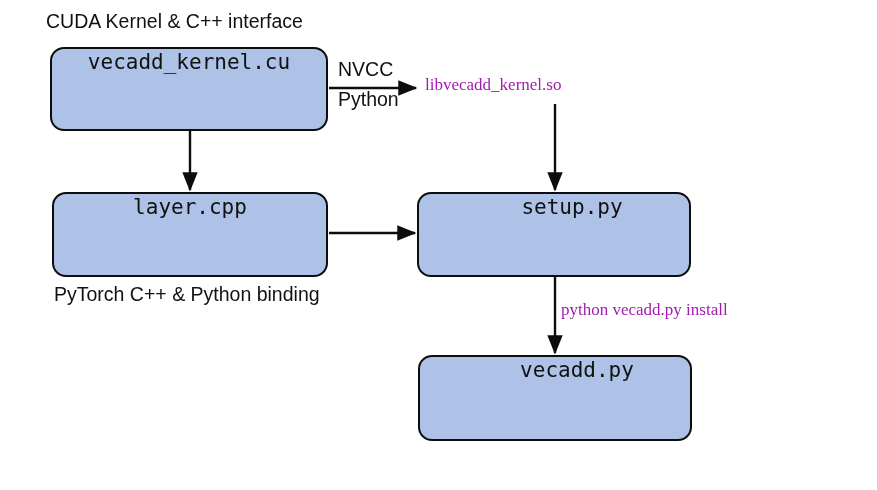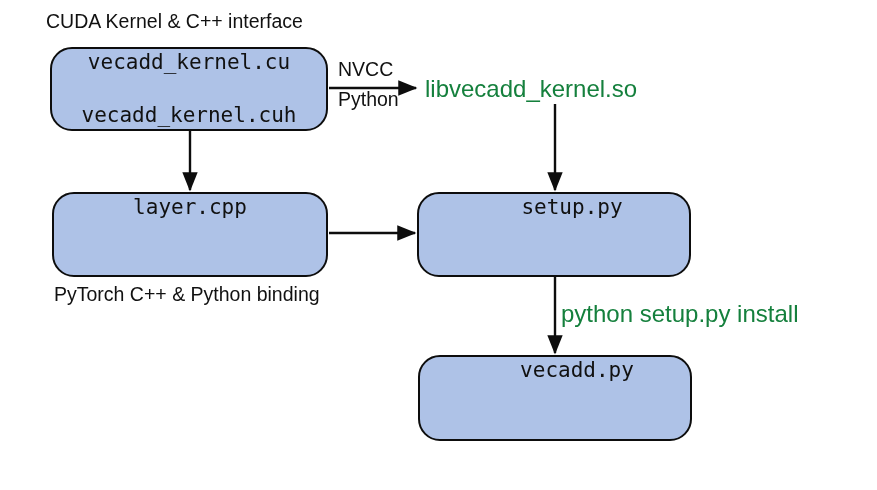--- a/index.html
+++ b/index.html
@@ -17,25 +17,25 @@
     height: 490px;
     background: #ffffff;
     overflow: hidden;
   }
   
   .node {
     position: absolute;
     box-sizing: border-box;
     background: #aec2e7;
     border: 2.2px solid #0d0d0d;
-    border-radius: 22px;
+    border-radius: 14px;
     display: flex;
     flex-direction: column;
     align-items: center;
-    justify-content: space-between;
+    justify-content: flex-start;
     font-family: "DejaVu Sans Mono", monospace;
     font-size: 21px;
     line-height: 1.28;
     color: #111111;
     letter-spacing: 0px;
   }
   .node .line { white-space: pre; }
 
   #node-kernel { left: 50px;  top: 47px;  width: 278px; height: 84px; }
   #node-cpp    { left: 52px;  top: 192px; width: 276px; height: 85px; }
@@ -49,23 +49,23 @@
     font-size: 19.5px;
     color: #111111;
     white-space: nowrap;
   }
   #cap-cuda   { left: 46px;  top: 10px;  }
   #cap-binding{ left: 54px;  top: 283px; }
   #cap-wrapper{ left: 389px; top: 446px; }
 
   .mono-label {
     position: absolute;
-    font-family: Liberation Sans, sans-serif;
-    font-size: 24px;
-    color: #15803d;
+    font-family: Liberation Serif, serif;
+    font-size: 17px;
+    color: #a21caf;
     white-space: nowrap;
   }
   #lbl-so      { left: 425px; top: 75px; }
   #lbl-install { left: 561px; top: 300px; }
 
   .edge-label {
     position: absolute;
     font-family: "Liberation Sans", sans-serif;
     font-size: 19.5px;
     color: #111111;
@@ -106,36 +106,35 @@
     <line x1="555" y1="277" x2="555" y2="353" stroke="#0d0d0d" stroke-width="2.4" marker-end="url(#ah)"></line>
   </svg>
 
   <div class="caption" id="cap-cuda">CUDA Kernel &amp; C++ interface</div>
 
   <div class="caption" id="cap-binding">PyTorch C++ &amp; Python binding</div>
 
 
   <div class="node" id="node-kernel">
     <span class="line">vecadd_kernel.cu</span>
-    <span class="line">vecadd_kernel.cuh</span>
   </div>
 
   <div class="node" id="node-cpp">
     <span class="line">layer.cpp</span>
   </div>
 
   <div class="node" id="node-setup">
     <span class="line">setup.py</span>
   </div>
 
   <div class="node" id="node-vecadd">
     <span class="line">vecadd.py</span>
   </div>
 
   <div class="mono-label" id="lbl-so">libvecadd_kernel.so</div>
 
   <div class="edge-label" id="lbl-nvcc">NVCC</div>
 
   <div class="edge-label" id="lbl-build">Python</div>
 
-  <div class="mono-label" id="lbl-install">python setup.py install</div>
+  <div class="mono-label" id="lbl-install">python vecadd.py install</div>
 
 </div>
 
 </body></html>

